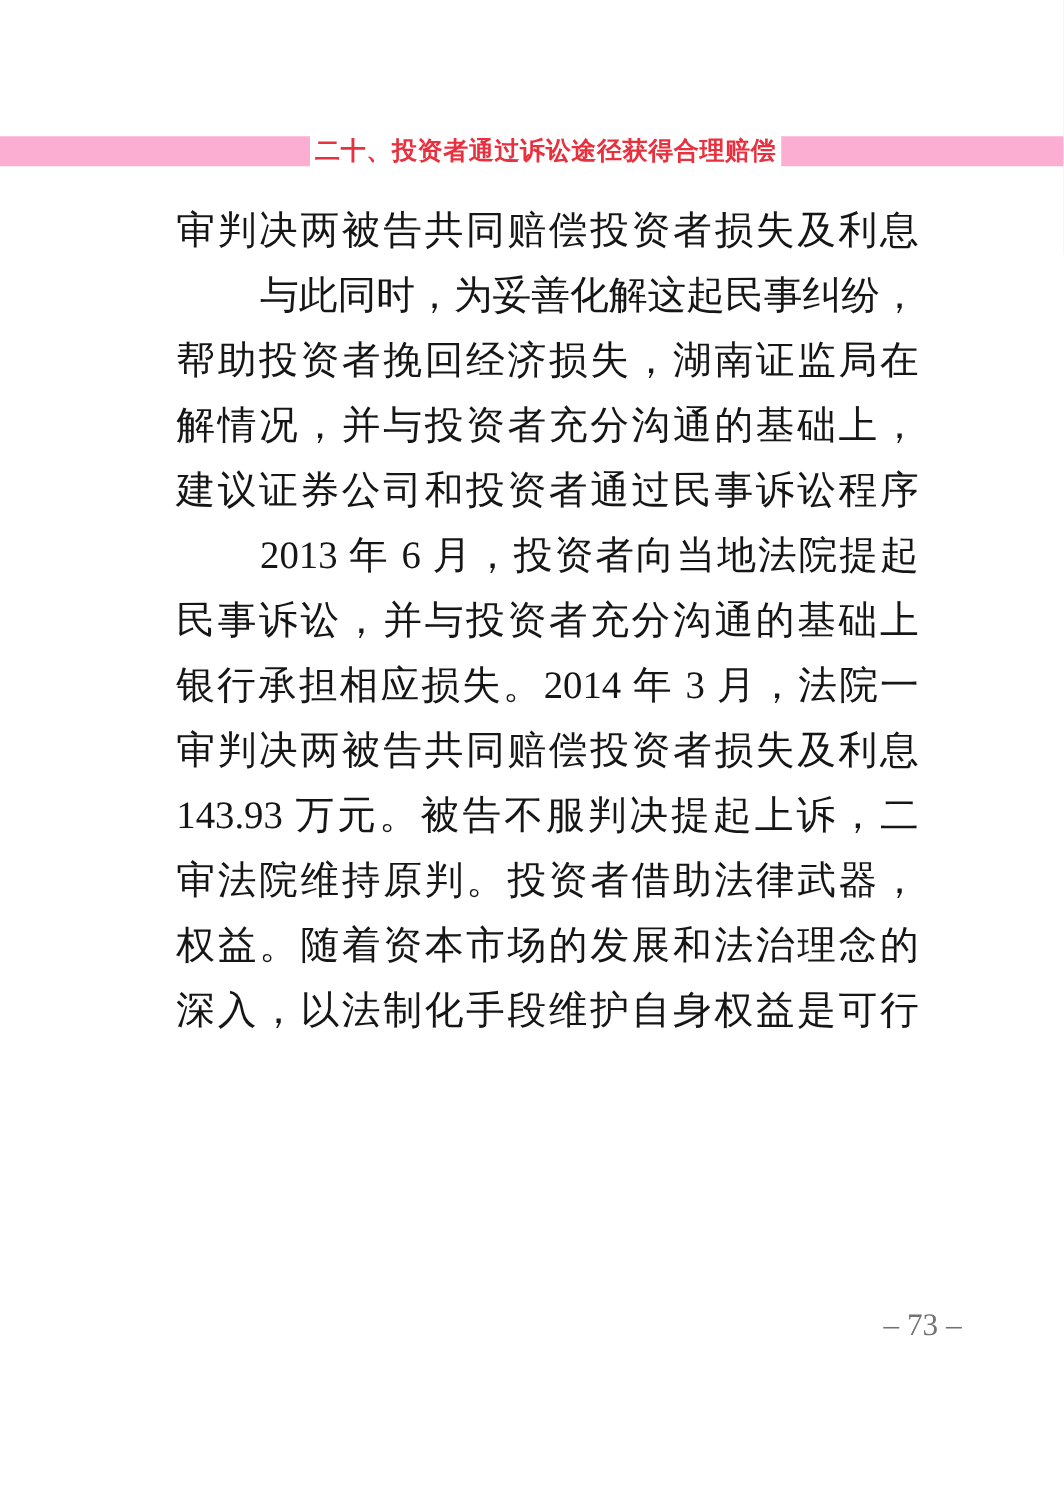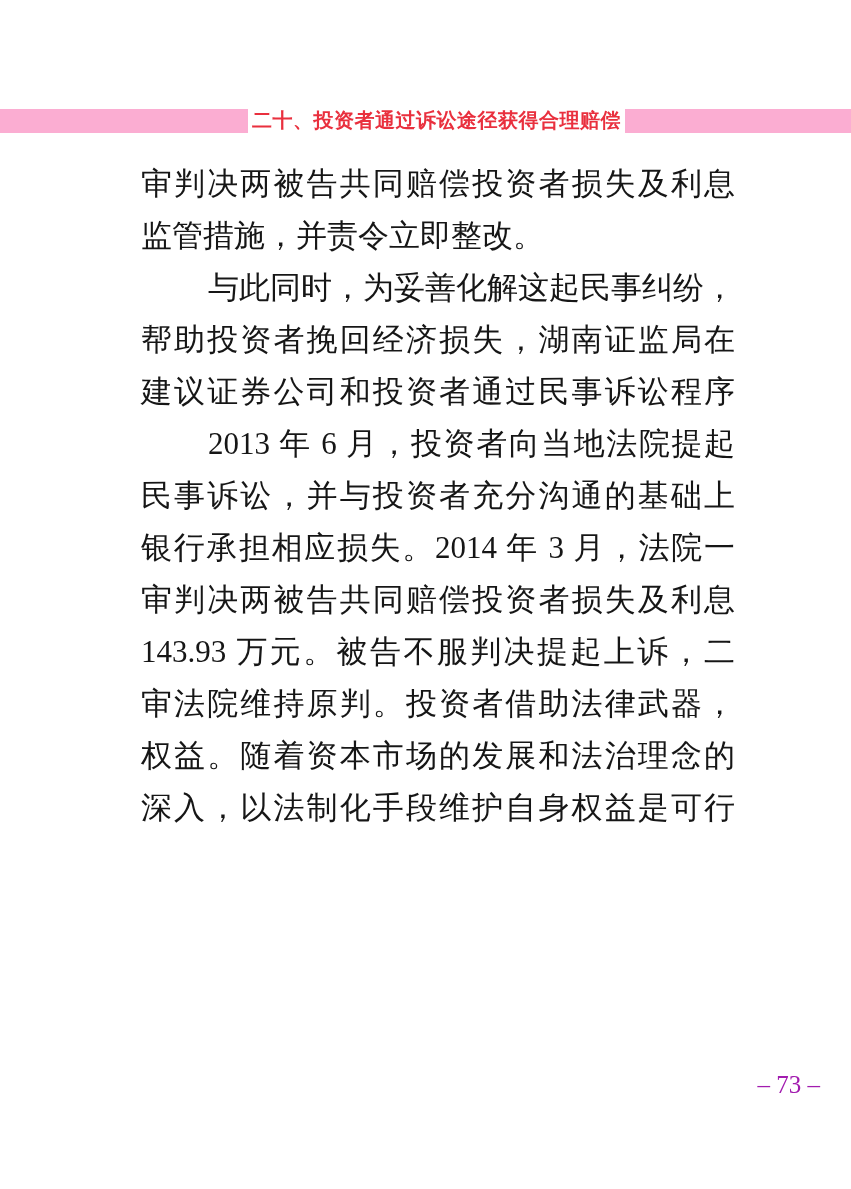--- a/index.html
+++ b/index.html
@@ -49,42 +49,42 @@
     text-align:justify;
     text-align-last:justify;
     text-justify:inter-character;
   }
   .body-line.indent{
     padding-left:67px;
   }
   
   .page-number{
     position:absolute;
-    top:1070px;left:656px;width:164px;
+    top:1046px;left:656px;width:164px;
     height:30px;line-height:30px;
-    text-align:right;
+    text-align:center;
     font-size:25px;
-    color:#a21caf;
+    color:#737373;
     white-space:nowrap;
   }
 </style>
 </head>
 <body>
 
 <div class="page">
 
   <div class="band band-left"></div>
   <div class="band band-right"></div>
   <div class="header-title">二十、投资者通过诉讼途径获得合理赔偿</div>
 
   <div class="body-text" id="body-lines">
       <div class="body-line justify">审判决两被告共同赔偿投资者损失及利息</div>
-      <div class="body-line">监管措施，并责令立即整改。</div>
       <div class="body-line justify indent">与此同时，为妥善化解这起民事纠纷，</div>
       <div class="body-line justify">帮助投资者挽回经济损失，湖南证监局在</div>
+      <div class="body-line justify">解情况，并与投资者充分沟通的基础上，</div>
       <div class="body-line justify">建议证券公司和投资者通过民事诉讼程序</div>
       <div class="body-line justify indent">2013 年 6 月，投资者向当地法院提起</div>
       <div class="body-line justify">民事诉讼，并与投资者充分沟通的基础上</div>
       <div class="body-line justify">银行承担相应损失。2014 年 3 月，法院一</div>
       <div class="body-line justify">审判决两被告共同赔偿投资者损失及利息</div>
       <div class="body-line justify">143.93 万元。被告不服判决提起上诉，二</div>
       <div class="body-line justify">审法院维持原判。投资者借助法律武器，</div>
       <div class="body-line justify">权益。随着资本市场的发展和法治理念的</div>
       <div class="body-line justify">深入，以法制化手段维护自身权益是可行</div>
     </div>

